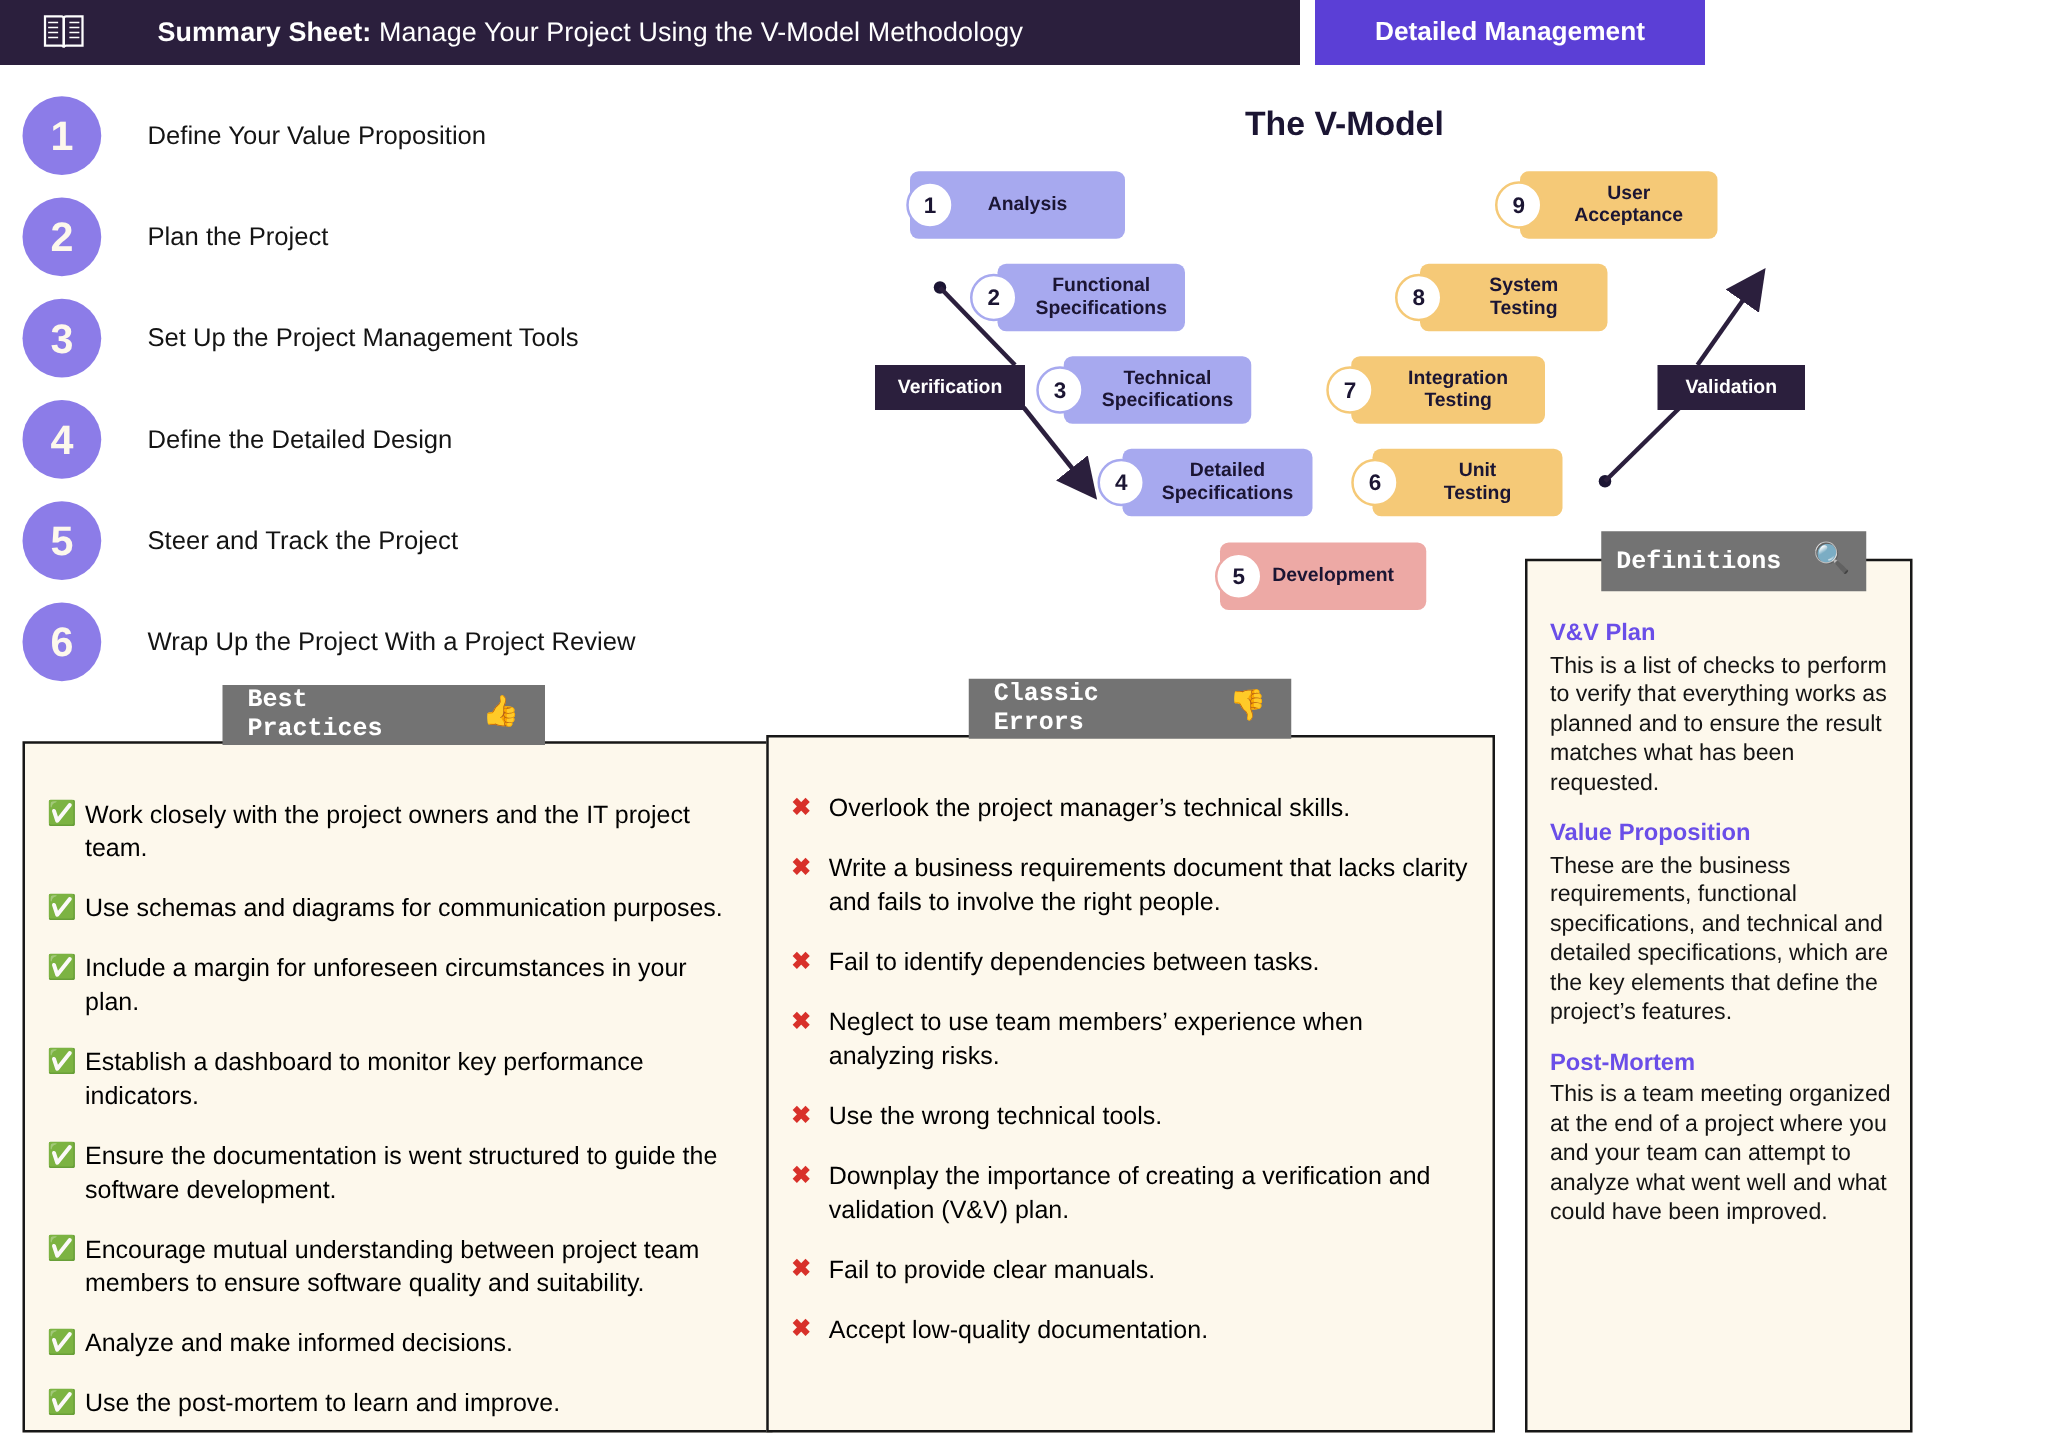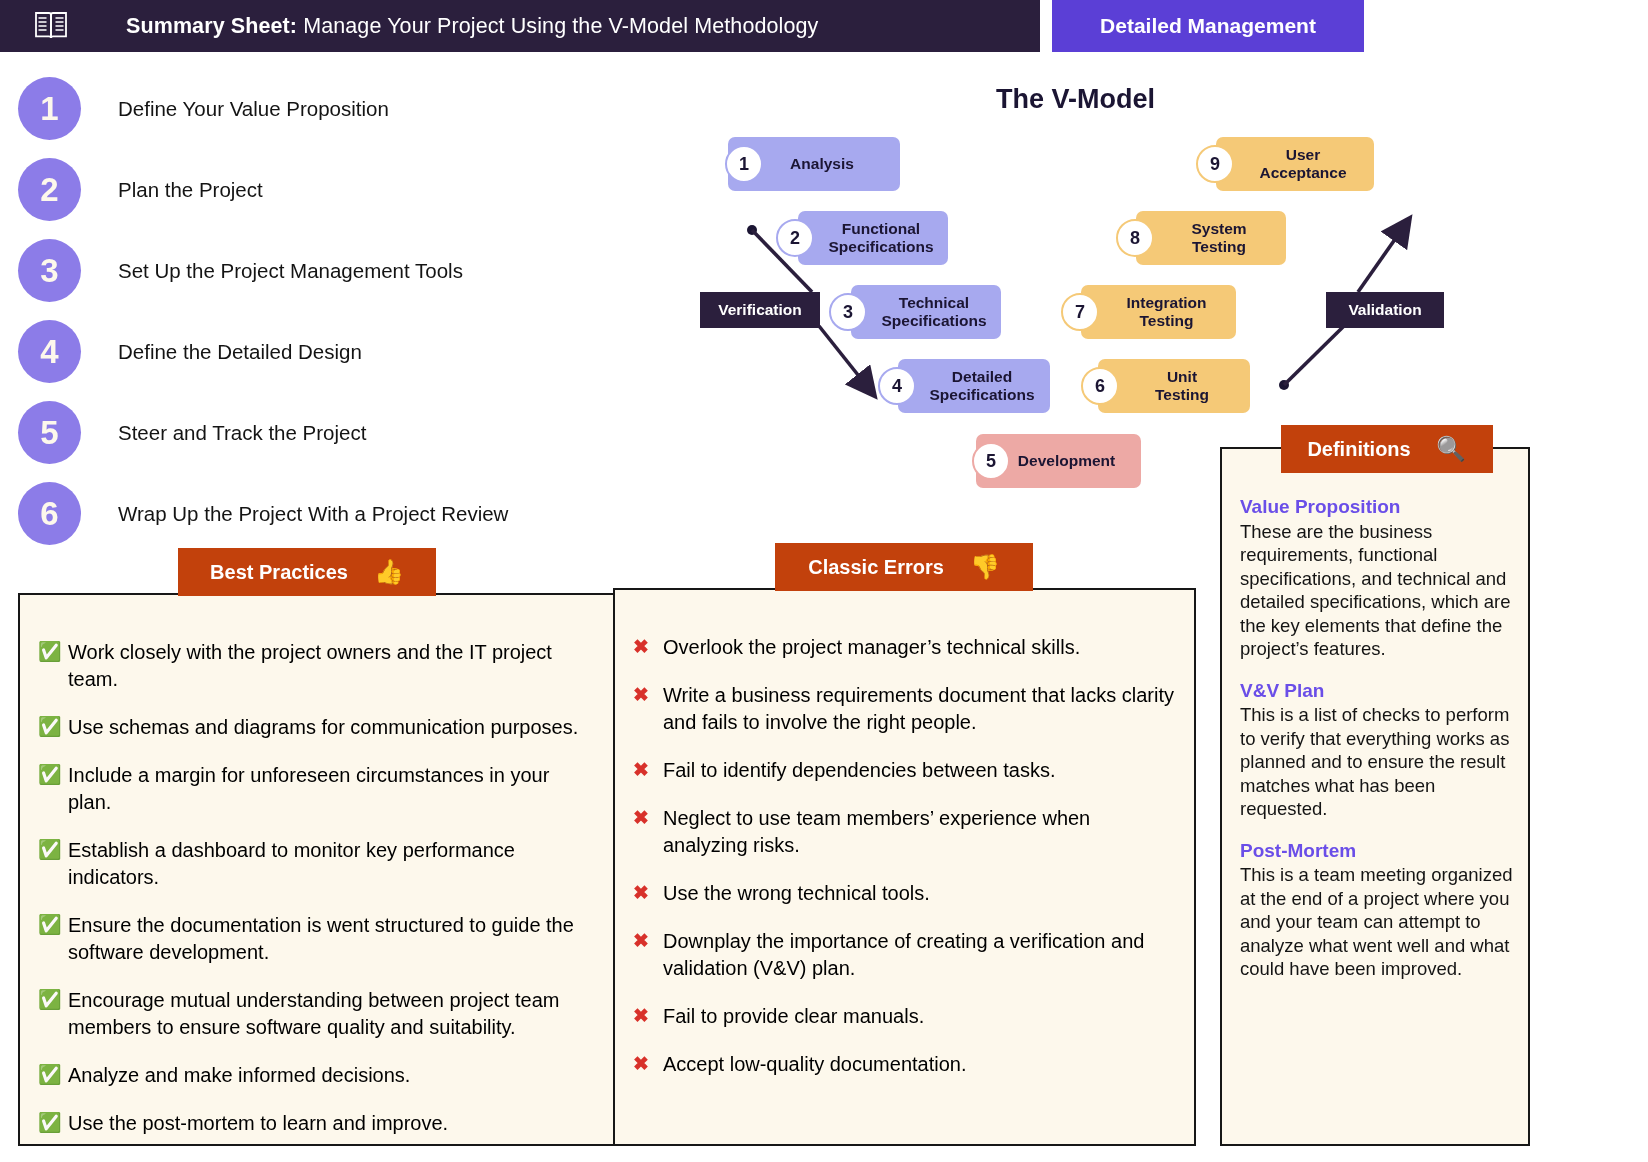--- a/index.html
+++ b/index.html
@@ -79,23 +79,23 @@
     font-size: 15.5px; font-weight: bold; z-index: 4; padding: 0 14px;
   }
   .varrows { position: absolute; left: 0; top: 0; width: 820px; height: 430px; z-index: 1; pointer-events: none; }
 
   
   .panel {
     position: absolute; background: #fdf8ec;
     border: 2px solid #171717;
   }
   .panel-head {
-    position: absolute; height: 48px; background: #c2410c;
-    display: flex; align-items: center; justify-content: center;
-    gap: 26px; z-index: 5; padding: 0 20px;
+    position: absolute; height: 48px; background: #737373;
+    display: flex; align-items: center; justify-content: center;
+    gap: 26px; z-index: 5; padding: 0 20px; font-family: Liberation Mono, monospace;
   }
   .panel-head .ph-text { color: #ffffff; font-size: 20px; font-weight: bold; }
   .panel-head .ph-icon { font-size: 24px; line-height: 1; }
 
   .items { padding: 46px 20px 12px 20px; }
   .item { display: flex; align-items: flex-start; margin-bottom: 21px; }
   .item .mark { flex: 0 0 auto; width: 30px; font-size: 19px; line-height: 1.35; }
   .item .mark.check { color: #3ea93e; }
   .item .mark.cross { color: #d8312a; font-weight: bold; }
   .item .txt { font-size: 20px; line-height: 1.35; color: #000000; }
@@ -303,26 +303,26 @@
       </div>
     </div>
 
   <div class="panel" style="left:1220px; top:447px; width:310px; height:699px;"></div>
   <div class="panel-head" style="left:1281px; top:425px; width:212px;">
     <span class="ph-text">Definitions</span>
     <span class="ph-icon">🔍</span>
   </div>
   <div class="defs-body" style="position:absolute; left:1220px; top:447px; width:310px;">
       <div>
+        <div class="def-term">V&amp;V Plan</div>
+        <div class="def-desc">This is a list of checks to perform to verify that everything works as planned and to ensure the result matches what has been requested.</div>
+      </div>
+      <div>
         <div class="def-term">Value Proposition</div>
         <div class="def-desc">These are the business requirements, functional specifications, and technical and detailed specifications, which are the key elements that define the project’s features.</div>
-      </div>
-      <div>
-        <div class="def-term">V&amp;V Plan</div>
-        <div class="def-desc">This is a list of checks to perform to verify that everything works as planned and to ensure the result matches what has been requested.</div>
       </div>
       <div>
         <div class="def-term">Post-Mortem</div>
         <div class="def-desc">This is a team meeting organized at the end of a project where you and your team can attempt to analyze what went well and what could have been improved.</div>
       </div>
     </div>
 
 </div>
 
 </body></html>

